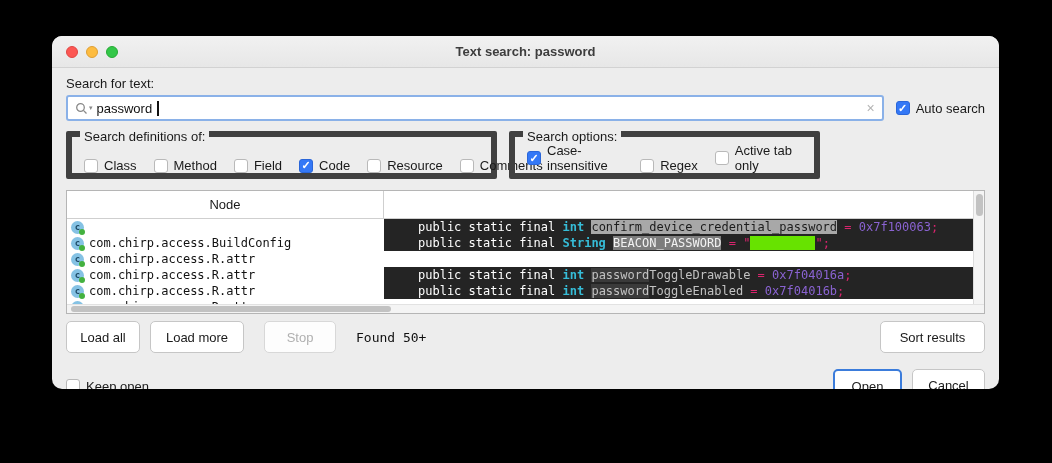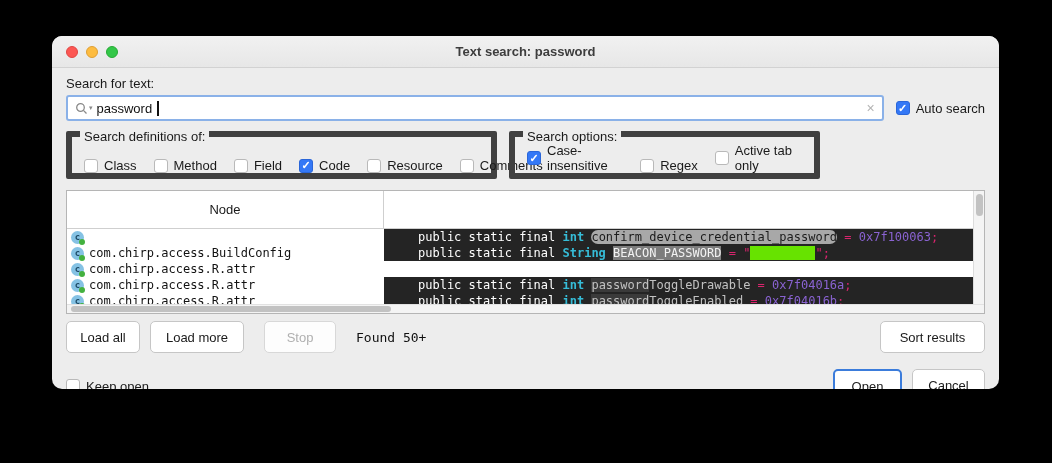--- a/index.html
+++ b/index.html
@@ -50,21 +50,21 @@
   .group { position: relative; border: 6px solid #404040; border-radius: 2px; height: 48px; }
   .group-legend { position: absolute; top: -8px; left: 8px; background: #ededed; padding: 0 4px; font-size: 13px; color: #1a1a1a; }
   .group-opts { display: flex; align-items: flex-end; gap: 17px; padding: 0 12px; height: 100%; padding-top: 8px; }
   .group.defs { width: 431px; }
   .group.opts { width: 311px; }
 
   .results {
     margin-top: 11px; border: 1px solid #b5b5b5; height: 124px; background: #fff;
     position: relative; overflow: hidden;
   }
-  .res-header { display: flex; height: 38px; border-bottom: 1px solid #cfcfcf; background: #fff; }
+  .res-header { display: flex; height: 28px; border-bottom: 1px solid #cfcfcf; background: #fff; }
   .res-header .hnode {
     width: 317px; border-right: 1px solid #cfcfcf; display: flex; align-items: center; justify-content: center;
     font-size: 13px; color: #1a1a1a;
   }
   .res-body { height: 91px; overflow: hidden; position: relative; }
   .res-row { display: flex; height: 16px; }
   .cell-node {
     width: 317px; display: flex; align-items: center; gap: 5px; padding-left: 4px; background: #fff;
     font-family: "DejaVu Sans Mono", monospace; font-size: 12px; color: #111; white-space: nowrap; overflow: hidden;
   }
@@ -77,21 +77,21 @@
   .class-icon .dot { position: absolute; right: -1px; bottom: -1px; width: 6px; height: 6px; border-radius: 50%; background: #43b13f; }
   .cell-code {
     flex: 1; background: #242424; font-family: "DejaVu Sans Mono", monospace; font-size: 12px;
     line-height: 16px; white-space: pre; padding-left: 10px; overflow: hidden; color: #c2c2c2;
   }
   .tok-kw  { color: #ffffff; margin-left: 24px; }
   .tok-ty  { color: #36bcd7; font-weight: bold; }
   .tok-id  { color: #c2c2c2; }
   .tok-op  { color: #d9246d; }
   .tok-num { color: #8a63d2; }
-  .tok-hl1 { background: #a8a8a8; color: #1b1b1b; border-radius: 7px; }
+  .tok-hl1 { background: #a8a8a8; color: #1b1b1b; }
   .tok-hl2 { background: #7d7d7d; color: #f2f2f2; }
   .tok-hls { background: #3a3a3a; color: #c2c2c2; }
   .tok-red { background: #67e300; color: #67e300; }
 
   .vscroll {
     position: absolute; top: 0; right: 0; bottom: 9px; width: 11px;
     background: #f4f4f4; border-left: 1px solid #dcdcdc;
   }
   .vthumb { position: absolute; top: 3px; left: 2px; width: 7px; height: 22px; border-radius: 4px; background: #c2c2c2; }
   .hscroll { position: absolute; left: 0; right: 0; bottom: 0; height: 9px; background: #f4f4f4; border-top: 1px solid #e2e2e2; }

